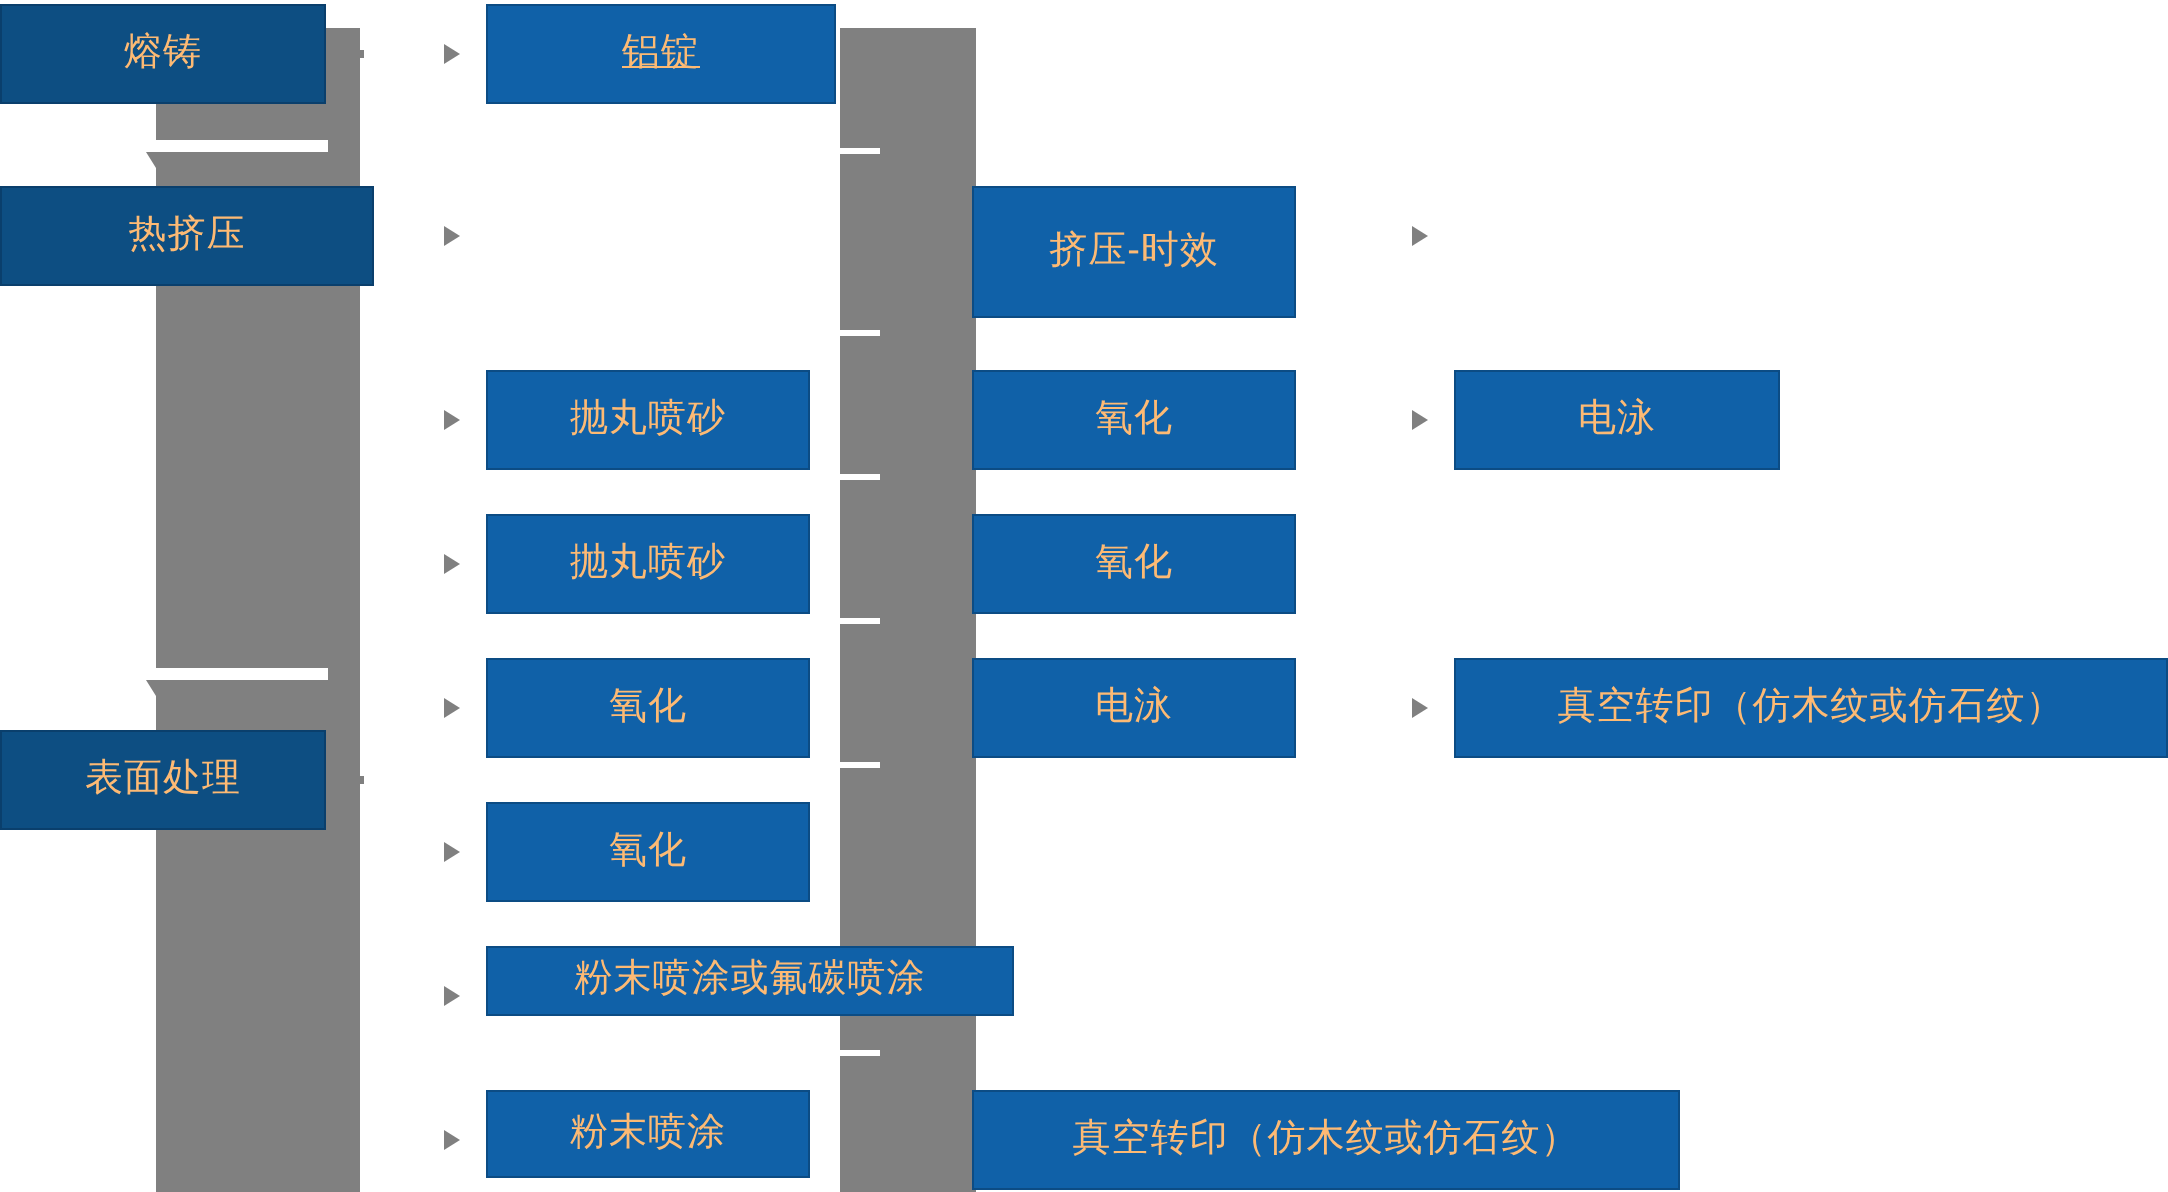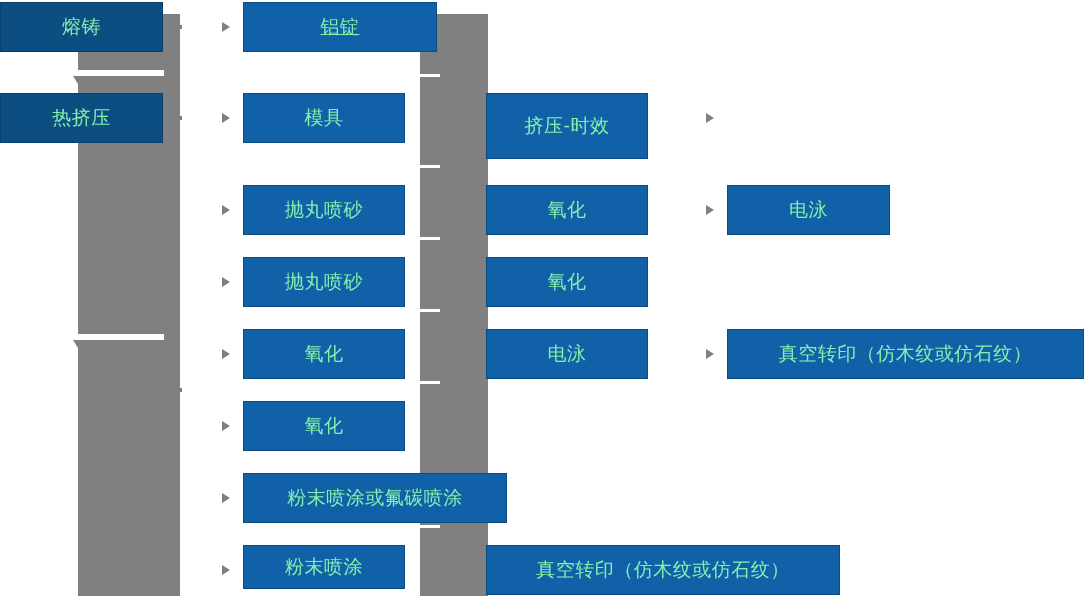--- a/index.html
+++ b/index.html
@@ -15,21 +15,21 @@
     width: 1084px;
     height: 596px;
     background: #ffffff;
     overflow: hidden;
   }
   .node {
     position: absolute;
     box-sizing: border-box;
     background: #1061a8;
     border: 1px solid #0c4c84;
-    color: #86efac;
+    color: #fdba74;
     display: flex;
     align-items: center;
     justify-content: center;
     font-size: 19px;
     line-height: 1.1;
     letter-spacing: 0.5px;
     white-space: nowrap;
     z-index: 3;
   }
   .node.dark {
@@ -98,29 +98,29 @@
   <div class="connector" style="left:162px; top:388px; width:20px; height:4px;"></div>
 
   <div class="arrow-down" style="left:73px; top:76px;"></div>
   <div class="arrow-down" style="left:73px; top:340px;"></div>
 
   <div class="arrow" style="left:706px; top:113px;"></div>
   <div class="arrow" style="left:706px; top:205px;"></div>
   <div class="arrow" style="left:706px; top:349px;"></div>
 
   <div class="node dark" style="left:0px; top:2px; width:163px; height:50px;">熔铸</div>
-  <div class="node dark" style="left:0px; top:93px; width:163px; height:50px;">热挤压</div>
+  <div class="node dark" style="left:0px; top:93px; width:187px; height:50px;">热挤压</div>
+  <div class="node dark" style="left:0px; top:365px; width:163px; height:50px;">表面处理</div>
 
-  <div class="node" style="left:243px; top:2px; width:194px; height:50px;text-decoration:underline;">铝锭</div>
-  <div class="node" style="left:243px; top:93px; width:162px; height:50px;">模具</div>
+  <div class="node" style="left:243px; top:2px; width:175px; height:50px;text-decoration:underline;">铝锭</div>
   <div class="node" style="left:243px; top:185px; width:162px; height:50px;">抛丸喷砂</div>
   <div class="node" style="left:243px; top:257px; width:162px; height:50px;">抛丸喷砂</div>
   <div class="node" style="left:243px; top:329px; width:162px; height:50px;">氧化</div>
   <div class="node" style="left:243px; top:401px; width:162px; height:50px;">氧化</div>
-  <div class="node" style="left:243px; top:473px; width:264px; height:50px;">粉末喷涂或氟碳喷涂</div>
+  <div class="node" style="left:243px; top:473px; width:264px; height:35px;">粉末喷涂或氟碳喷涂</div>
   <div class="node" style="left:243px; top:545px; width:162px; height:44px;">粉末喷涂</div>
 
   <div class="node" style="left:486px; top:93px; width:162px; height:66px;">挤压-时效</div>
   <div class="node" style="left:486px; top:185px; width:162px; height:50px;">氧化</div>
   <div class="node" style="left:486px; top:257px; width:162px; height:50px;">氧化</div>
   <div class="node" style="left:486px; top:329px; width:162px; height:50px;">电泳</div>
   <div class="node" style="left:486px; top:545px; width:354px; height:50px;">真空转印（仿木纹或仿石纹）</div>
 
   <div class="node" style="left:727px; top:185px; width:163px; height:50px;">电泳</div>
   <div class="node" style="left:727px; top:329px; width:357px; height:50px;">真空转印（仿木纹或仿石纹）</div>

